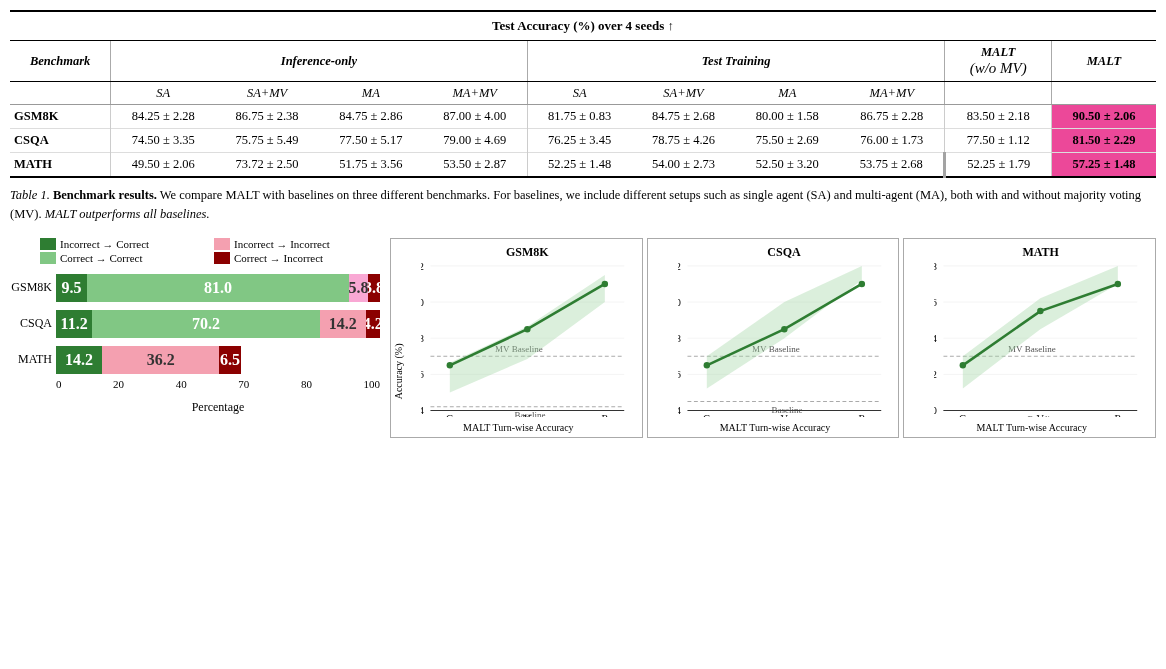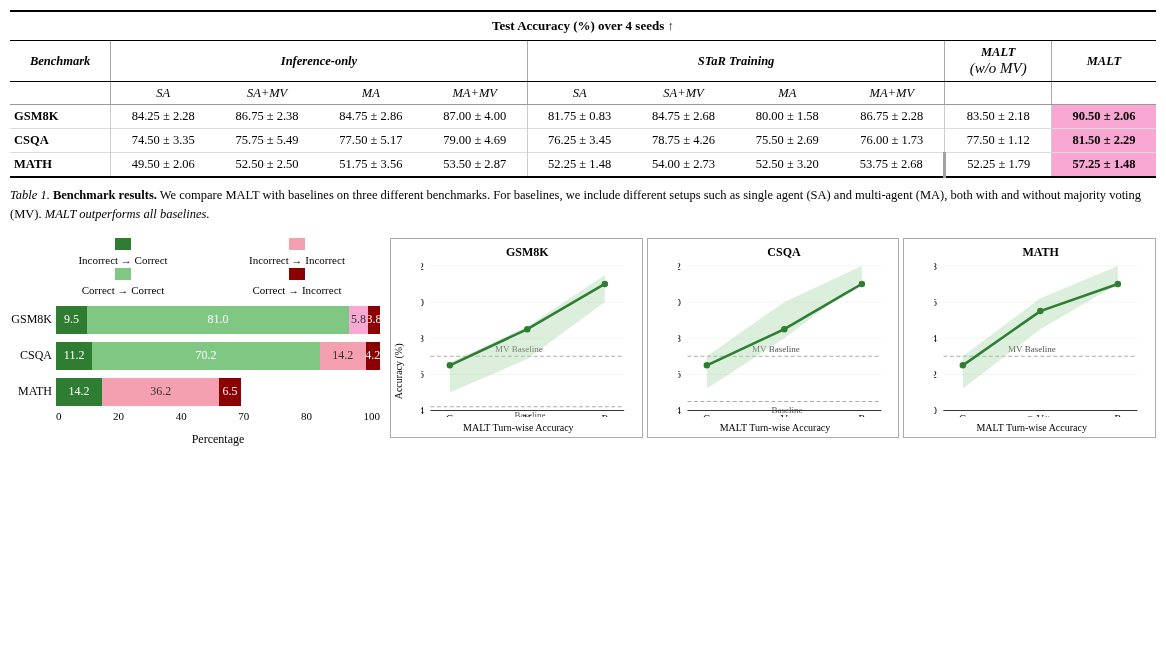--- a/index.html
+++ b/index.html
@@ -64,21 +64,21 @@
 
     .data-row:first-of-type td {
       border-top: 1px solid #999;
     }
 
     .last-data-row td {
       border-bottom: 2px solid #000;
     }
 
     .highlight-green {
-      background-color: #f9a8d4;
+      background-color: #ec4899;
       font-weight: bold;
       margin-left: 8px;
     }
 
     .caption {
       font-size: 12.5px;
       margin-top: 8px;
       margin-bottom: 14px;
       line-height: 1.5;
     }
@@ -106,21 +106,20 @@
       gap: 2px 8px;
       font-size: 11px;
       margin-bottom: 10px;
       padding-left: 30px;
     }
 
     .legend-item {
       display: flex;
       align-items: center;
       gap: 4px;
-      flex-direction: column;
     }
 
     .legend-box {
       width: 16px;
       height: 12px;
       flex-shrink: 0;
     }
 
     .chart-area {
       display: flex;
@@ -146,23 +145,23 @@
       flex: 1;
       display: flex;
       height: 28px;
       position: relative;
     }
 
     .bar-segment {
       display: flex;
       align-items: center;
       justify-content: center;
-      font-size: 12px;
+      font-size: 16px;
       color: #fff;
-      font-weight: normal;
+      font-weight: bold;
       overflow: hidden;
       white-space: nowrap;
     }
 
     .seg-dark-green { background-color: #2e7d32; }
     .seg-light-green { background-color: #81c784; }
     .seg-dark-red { background-color: #8b0000; }
 
     
     .line-charts-container {
@@ -215,21 +214,21 @@
 
 <div class="table-container">
   <table>
     <tbody>
         <tr class="table-title-row">
       <td colspan="11">Test Accuracy (%) over 4 seeds ↑</td>
     </tr>
     <tr class="header-group-row">
       <th>Benchmark</th>
       <th colspan="4" style="border-left:1px solid #aaa; border-right:1px solid #aaa;"><em>Inference-only</em></th>
-      <th colspan="4" style="border-right:1px solid #aaa;"><em>STaR Training</em></th>
+      <th colspan="4" style="border-right:1px solid #aaa;"><em>Test Training</em></th>
       <th style="border-right:1px solid #aaa;"><strong>MALT</strong><br><span style="font-weight:normal;font-style:italic;font-size:15px;">(w/o MV)</span></th>
       <th><strong>MALT</strong></th>
     </tr>
     <tr class="subheader-row">
       <th></th>
       <th style="border-left:1px solid #aaa;"><em>SA</em></th>
       <th><em>SA+MV</em></th>
       <th><em>MA</em></th>
       <th style="border-right:1px solid #aaa;"><em>MA+MV</em></th>
       <th><em>SA</em></th>
@@ -264,21 +263,21 @@
       <td>78.75 ± 4.26</td>
       <td>75.50 ± 2.69</td>
       <td style="border-right:1px solid #ccc;">76.00 ± 1.73</td>
       <td style="border-right:1px solid #ccc;">77.50 ± 1.12</td>
       <td class="highlight-green"><strong>81.50 ± 2.29</strong></td>
     </tr>
 
     <tr class="data-row last-data-row">
       <td class="benchmark-col">MATH</td>
       <td style="border-left:1px solid #ccc;">49.50 ± 2.06</td>
-      <td>52.50 ± 2.50</td>
+      <td>73.72 ± 2.50</td>
       <td>51.75 ± 3.56</td>
       <td style="border-right:1px solid #ccc;">53.50 ± 2.87</td>
       <td>52.25 ± 1.48</td>
       <td>54.00 ± 2.73</td>
       <td>52.50 ± 3.20</td>
       <td style="border-right:3px solid #a3a3a3;">53.75 ± 2.68</td>
       <td style="border-right:1px solid #ccc;">52.25 ± 1.79</td>
       <td class="highlight-green"><strong>57.25 ± 1.48</strong></td>
     </tr>
   </tbody>

